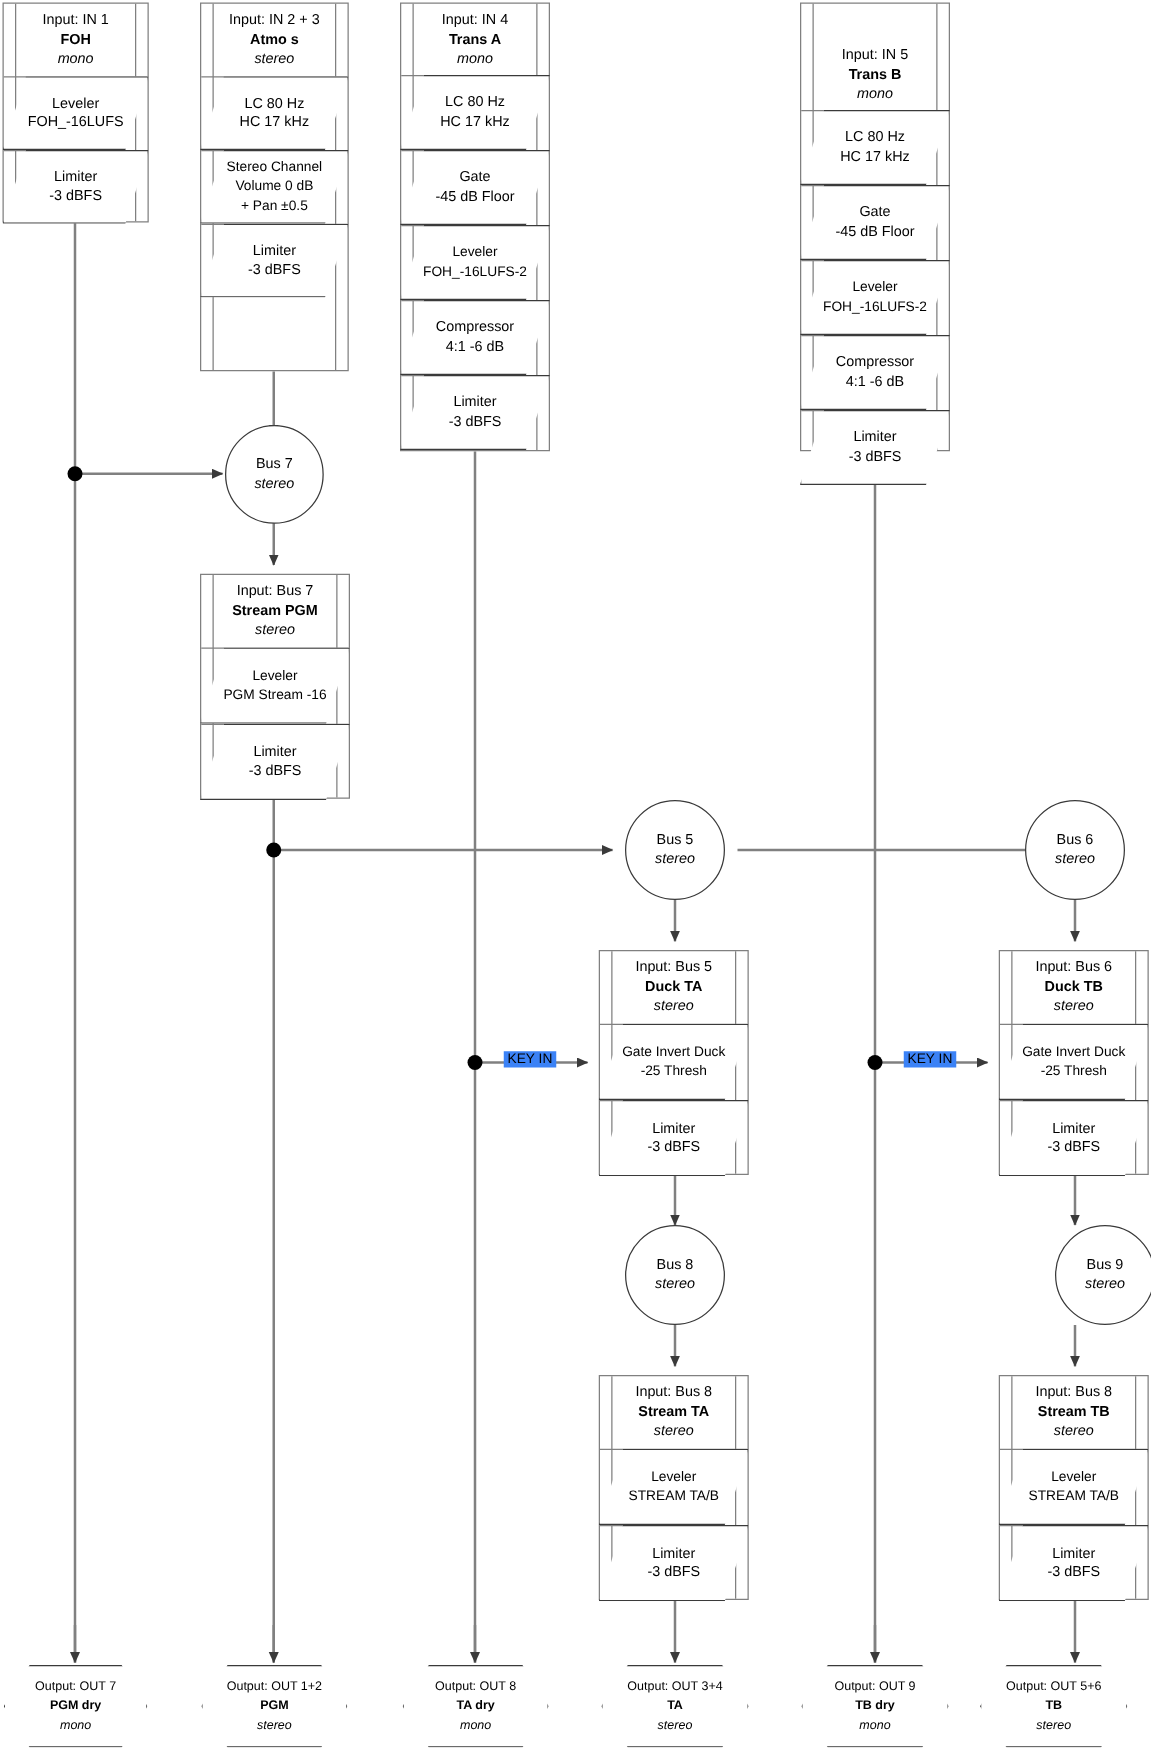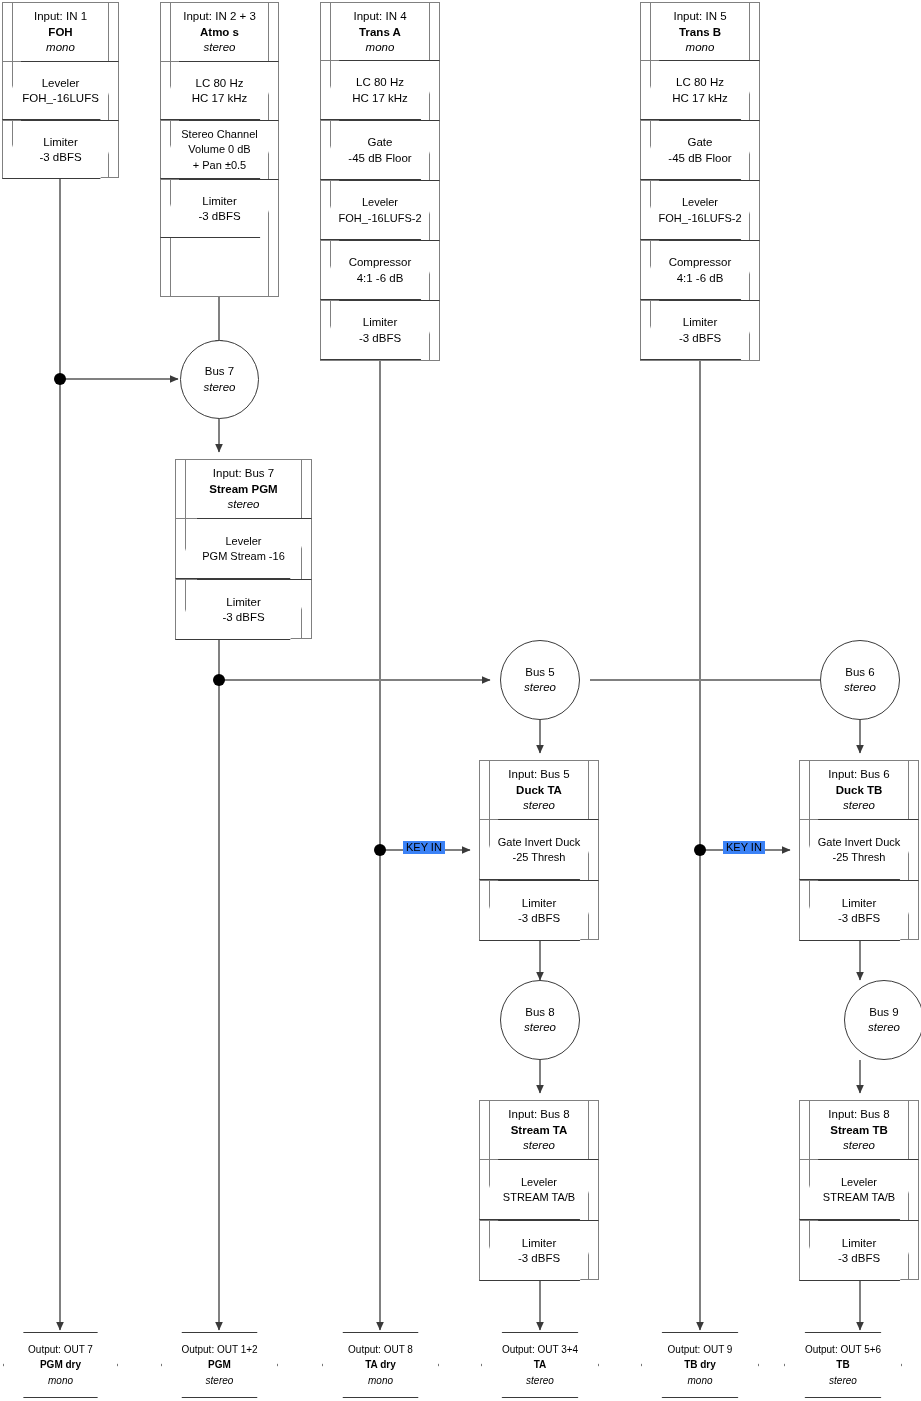--- a/index.html
+++ b/index.html
@@ -295,21 +295,21 @@
       <div class="ptxt">
         <span>Limiter</span>
         <span>-3 dBFS</span>
       </div>
     </div>
   </div>
 
   <div class="strip" style="left:640px;top:2px;width:120px;height:359px;">
     <div class="rail l"></div>
     <div class="rail r"></div>
-    <div class="hdr" style="height:57px;">
+    <div class="hdr" style="height:57px;margin-top:28px;">
       <span class="l1">Input: IN 5</span>
       <span class="l2">Trans B</span>
       <span class="l3">mono</span>
     </div>
     <div class="proc" style="height:60px;">
       <div class="para"></div>
       <div class="ptxt">
         <span>LC 80 Hz</span>
         <span>HC 17 kHz</span>
       </div>
@@ -342,21 +342,21 @@
         <span>-3 dBFS</span>
       </div>
     </div>
   </div>
 
   <div class="bus" style="left:180px;top:340px;width:79px;height:79px;">
     <span class="b1">Bus 7</span>
     <span class="b2">stereo</span>
   </div>
 
-  <div class="strip" style="left:160px;top:459px;width:137px;height:180px;margin-left:15px;">
+  <div class="strip" style="left:160px;top:459px;width:120px;height:180px;">
     <div class="rail l"></div>
     <div class="rail r"></div>
     <div class="hdr" style="height:58px;">
       <span class="l1">Input: Bus 7</span>
       <span class="l2">Stream PGM</span>
       <span class="l3">stereo</span>
     </div>
     <div class="proc" style="height:61px;">
       <div class="para"></div>
       <div class="ptxt" style="font-size:11px;">

